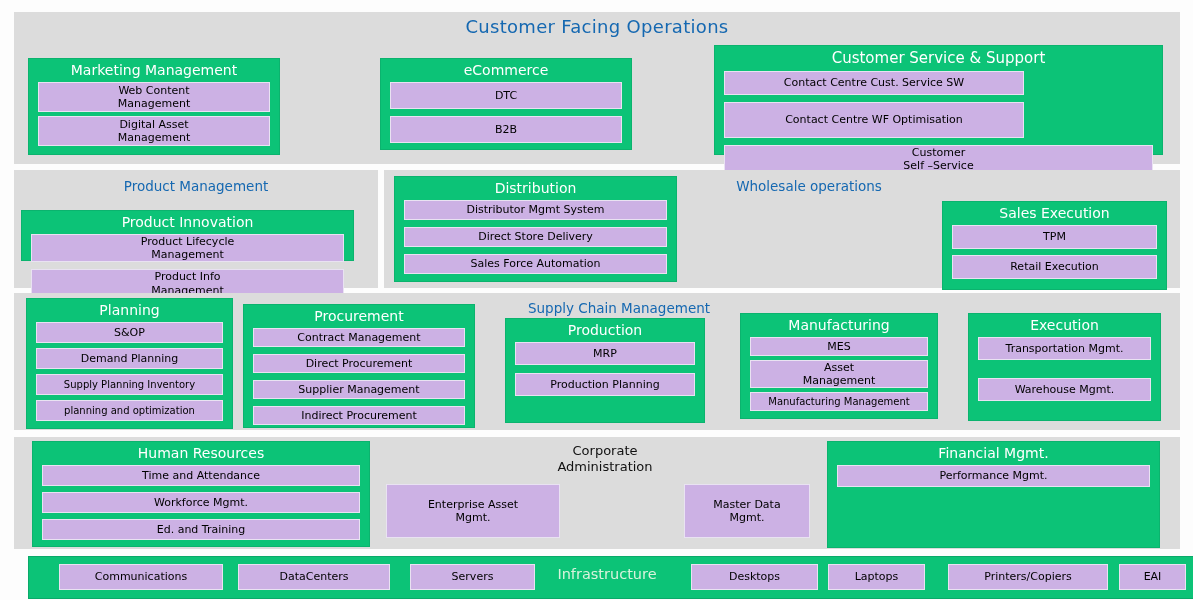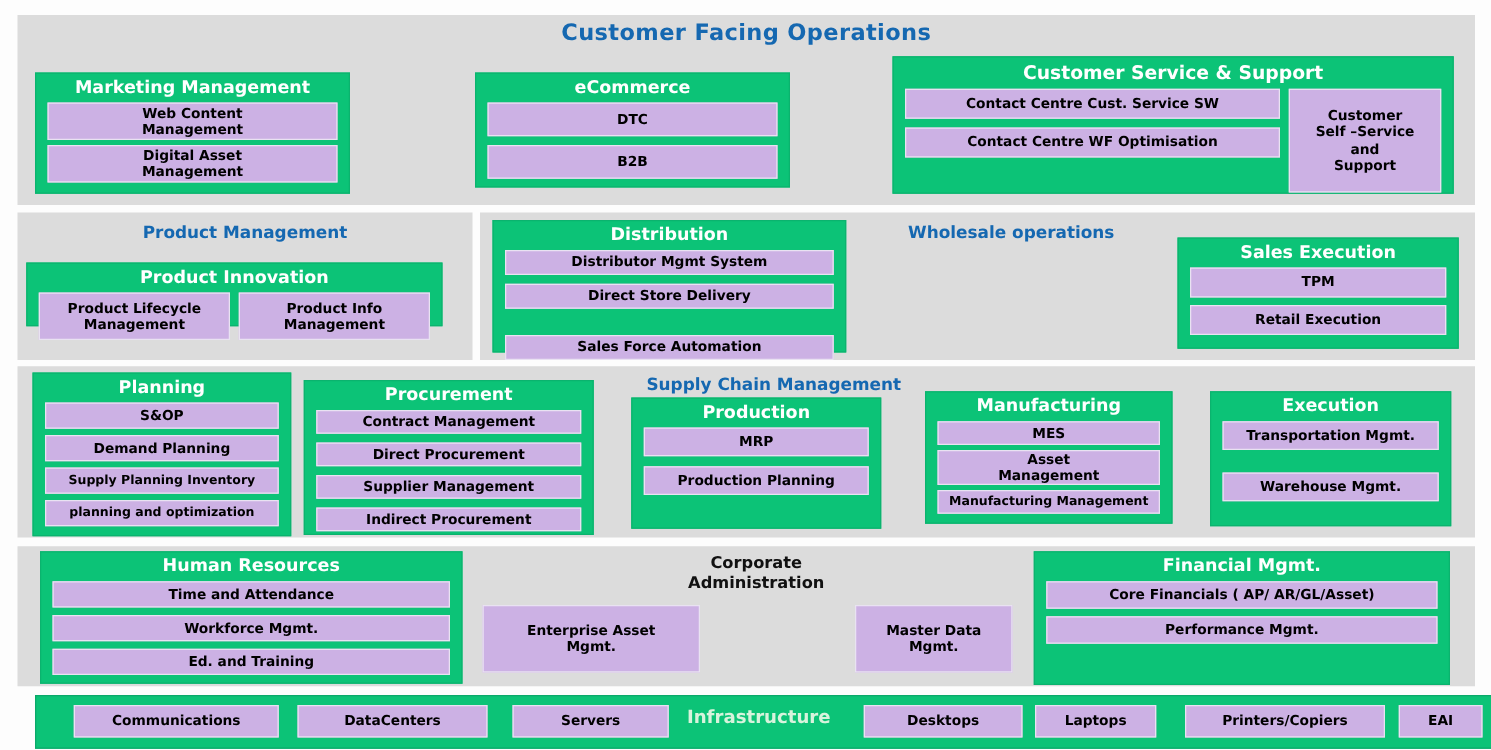--- a/index.html
+++ b/index.html
@@ -1,39 +1,39 @@
 <!DOCTYPE html>
 <html style="--green: #0cc377; --purple: #ccb1e4; --blue: #1568b1; --band_gray: #dcdcdc;"><head>
 <meta charset="utf-8">
 <style>
   html,body{margin:0;padding:0;background:#fdfdfd;}
   #canvas{
     position:relative;width:1193px;height:600px;overflow:hidden;
     font-family:"DejaVu Sans","Liberation Sans",sans-serif;
-    font-weight:bold;background:#fdfdfd;
+    font-weight:normal;background:#fdfdfd;
   }
   .band{position:absolute;background:var(--band_gray);}
   .band-green{position:absolute;background:var(--green);border:1px solid #0aa96a;}
   .main-title{
     position:absolute;left:0;right:0;top:4px;text-align:center;
     color:var(--blue);font-size:18px;letter-spacing:.3px;
   }
   .blue-title{position:absolute;color:var(--blue);font-size:13.5px;text-align:center;}
   .black-title{position:absolute;color:#111;font-size:13px;text-align:center;white-space:pre-line;line-height:1.25;}
   .gbox{position:absolute;background:var(--green);border:1px solid #0bb36e;
         display:flex;flex-direction:column;box-sizing:border-box;padding:0 9px 6px 9px;}
   .gtitle{color:#fff;font-size:14px;text-align:center;padding:3px 0 4px 0;flex:0 0 auto;}
   .pitem{
     background:var(--purple);border:1px solid #e9e2f2;color:#000;
     font-size:11px;text-align:center;display:flex;align-items:center;justify-content:center;
     white-space:pre-line;line-height:1.2;box-sizing:border-box;flex:0 0 auto;
   }
   .pitem.small{font-size:10px;}
   .p-abs{position:absolute;}
-  .row-2{flex-direction:row;display:flex;gap:7px;}
+  .row-2{flex-direction:column;display:flex;gap:7px;}
   .inf-label{position:absolute;color:#d8f3dc;font-size:14.5px;text-align:center;top:9px;}
 </style>
 </head>
 <body>
 
 <div id="canvas">
 
   <div class="band" style="left:14px;top:12px;width:1166px;height:152px;">
     <div class="main-title">Customer Facing Operations</div>
 
@@ -49,21 +49,21 @@
       <div class="gtitle">eCommerce</div>
       <div class="pitem" style="height:27px;margin-bottom:7px;">DTC</div>
       <div class="pitem" style="height:27px;">B2B</div>
     </div>
 
     <div class="gbox" style="left:700px;top:33px;width:449px;height:110px;">
       <div class="gtitle" style="font-size:15px;">Customer Service &amp; Support</div>
       <div class="row-2" style="flex:1;">
         <div style="display:flex;flex-direction:column;width:300px;gap:7px;">
           <div class="pitem" style="height:24px;">Contact Centre Cust. Service SW</div>
-          <div class="pitem" style="height:24px;">Contact Centre WF Optimisation</div>
+          <div class="pitem" style="height:36px;">Contact Centre WF Optimisation</div>
         </div>
         <div class="pitem" style="flex:1;height:83px;">Customer
 Self –Service
 and
 Support</div>
       </div>
     </div>
   </div>
 
   <div class="band" style="left:14px;top:170px;width:364px;height:118px;">
@@ -76,25 +76,25 @@
         <div class="pitem" style="flex:1;height:38px;">Product Info
 Management</div>
       </div>
     </div>
   </div>
 
   <div class="band" style="left:384px;top:170px;width:796px;height:118px;">
     <div class="gbox" style="left:10px;top:6px;width:283px;height:106px;">
       <div class="gtitle">Distribution</div>
       <div class="pitem" style="height:20px;margin-bottom:7px;">Distributor Mgmt System</div>
-      <div class="pitem" style="height:20px;margin-bottom:21px;">Direct Store Delivery</div>
+      <div class="pitem" style="height:20px;margin-bottom:7px;">Direct Store Delivery</div>
       <div class="pitem" style="height:20px;">Sales Force Automation</div>
     </div>
     <div class="blue-title" style="left:330px;width:190px;top:8px;">Wholesale operations</div>
-    <div class="gbox" style="left:558px;top:20px;width:225px;height:89px;">
+    <div class="gbox" style="left:558px;top:31px;width:225px;height:89px;">
       <div class="gtitle">Sales Execution</div>
       <div class="pitem" style="height:24px;margin-bottom:6px;">TPM</div>
       <div class="pitem" style="height:24px;">Retail Execution</div>
     </div>
   </div>
 
   <div class="band" style="left:14px;top:293px;width:1166px;height:137px;">
     <div class="blue-title" style="left:500px;width:210px;top:7px;">Supply Chain Management</div>
 
     <div class="gbox" style="left:12px;top:5px;width:207px;height:131px;">
@@ -145,21 +145,20 @@
     <div class="black-title" style="left:505px;width:172px;top:6px;">Corporate
 Administration</div>
 
     <div class="pitem p-abs" style="left:372px;top:47px;width:174px;height:54px;">Enterprise Asset
 Mgmt.</div>
     <div class="pitem p-abs" style="left:670px;top:47px;width:126px;height:54px;">Master Data
 Mgmt.</div>
 
     <div class="gbox" style="left:813px;top:4px;width:333px;height:107px;">
       <div class="gtitle">Financial Mgmt.</div>
-      <div class="pitem" style="height:22px;margin-bottom:6px;">Core Financials ( AP/ AR/GL/Asset)</div>
       <div class="pitem" style="height:22px;">Performance Mgmt.</div>
     </div>
   </div>
 
   <div class="band-green" style="left:28px;top:556px;width:1166px;height:41px;">
     <div class="pitem p-abs" style="left:30px;top:7px;width:164px;height:26px;">Communications</div>
     <div class="pitem p-abs" style="left:209px;top:7px;width:152px;height:26px;">DataCenters</div>
     <div class="pitem p-abs" style="left:381px;top:7px;width:125px;height:26px;">Servers</div>
     <div class="inf-label" style="left:517px;width:122px;">Infrastructure</div>
     <div class="pitem p-abs" style="left:662px;top:7px;width:127px;height:26px;">Desktops</div>

